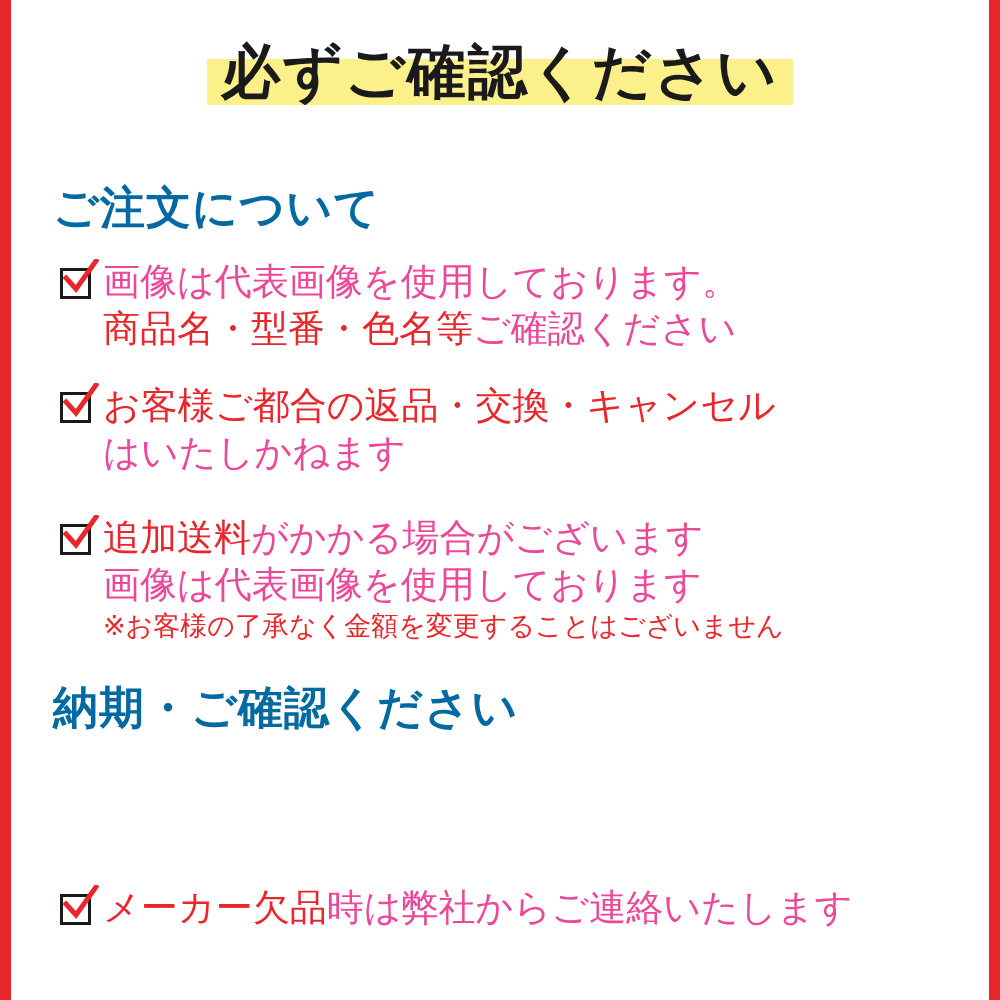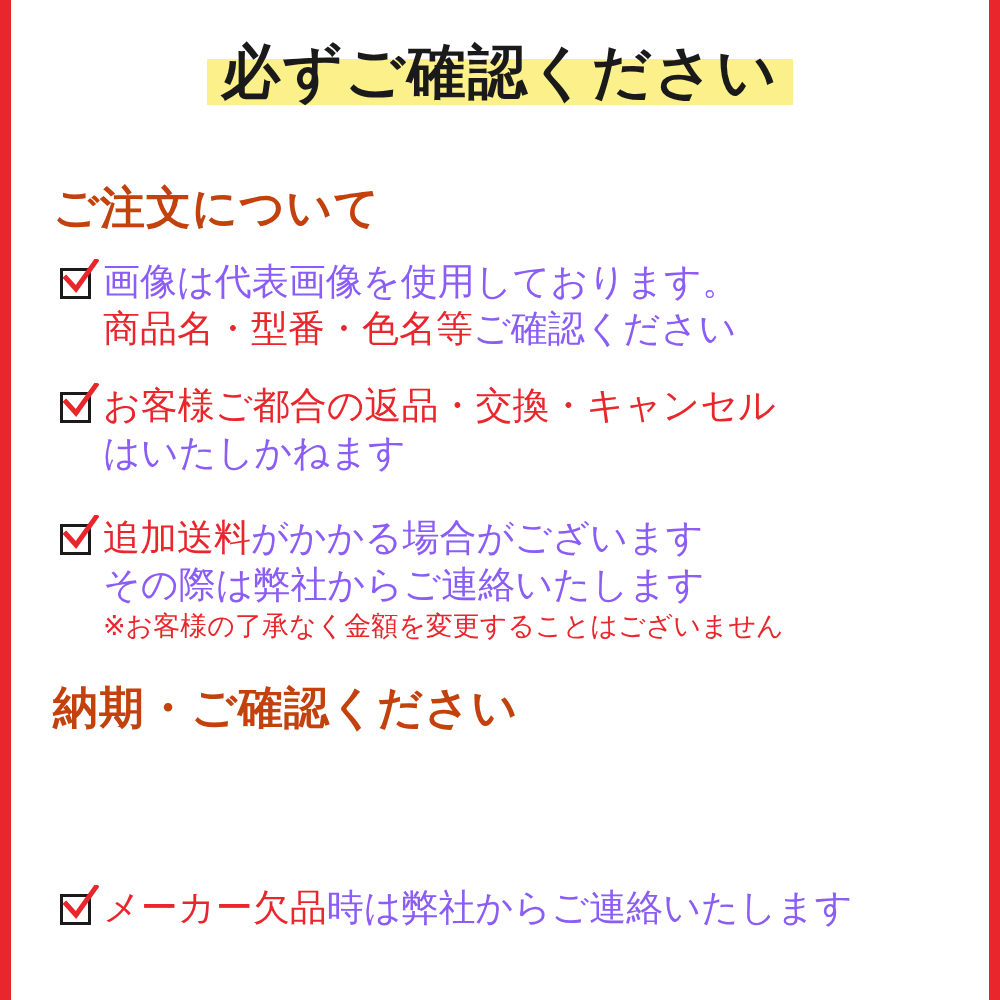--- a/index.html
+++ b/index.html
@@ -60,21 +60,21 @@
   .title .txt {
     position: relative;
     z-index: 1;
   }
 
   
   .section-head {
     position: absolute;
     font-size: 45px;
     font-weight: bold;
-    color: #c2410c;
+    color: #0369a1;
     letter-spacing: 1px;
     white-space: nowrap;
   }
   #sec-order { top: 178px; left: 42px; }
   #sec-stock { top: 678px; left: 42px; }
 
   
   .item {
     position: absolute;
     display: flex;
@@ -113,21 +113,21 @@
     white-space: nowrap;
     color: #1a1a1a;
     letter-spacing: 0px;
   }
   .line.small {
     font-size: 27px;
     line-height: 1.25;
     color: #e8262c;
   }
   .red { color: #e8262c; text-align: center; }
-  .blk { color: #8b5cf6; text-align: center; }
+  .blk { color: #ec4899; text-align: center; }
 
   #item-1 { top: 258px; left: 46px; }
   #item-2 { top: 382px; left: 46px; }
   #item-3 { top: 514px; left: 46px; }
   #item-4 { top: 760px; left: 46px; }
   #item-5 { top: 884px; left: 46px; }
 </style>
 </head>
 <body>
 
@@ -171,21 +171,21 @@
 
     <div class="item" id="item-3">
       <span class="check">
         <span class="box"></span>
         <svg class="tick" viewBox="0 0 38 38" aria-hidden="true">
           <path d="M5 19 L15 30 L35 2" fill="none" stroke="#e8262c" stroke-width="5" stroke-linecap="square"></path>
         </svg>
       </span>
       <span class="lines">
         <span class="line"><span class="red">追加送料</span><span class="blk">がかかる場合がございます</span></span>
-        <span class="line blk">その際は弊社からご連絡いたします</span>
+        <span class="line blk">画像は代表画像を使用しております</span>
         <span class="line small">※お客様の了承なく金額を変更することはございません</span>
       </span>
     </div>
 
     <div class="section-head" id="sec-stock">納期・ご確認ください</div>
 
 
     <div class="item" id="item-5">
       <span class="check">
         <span class="box"></span>

